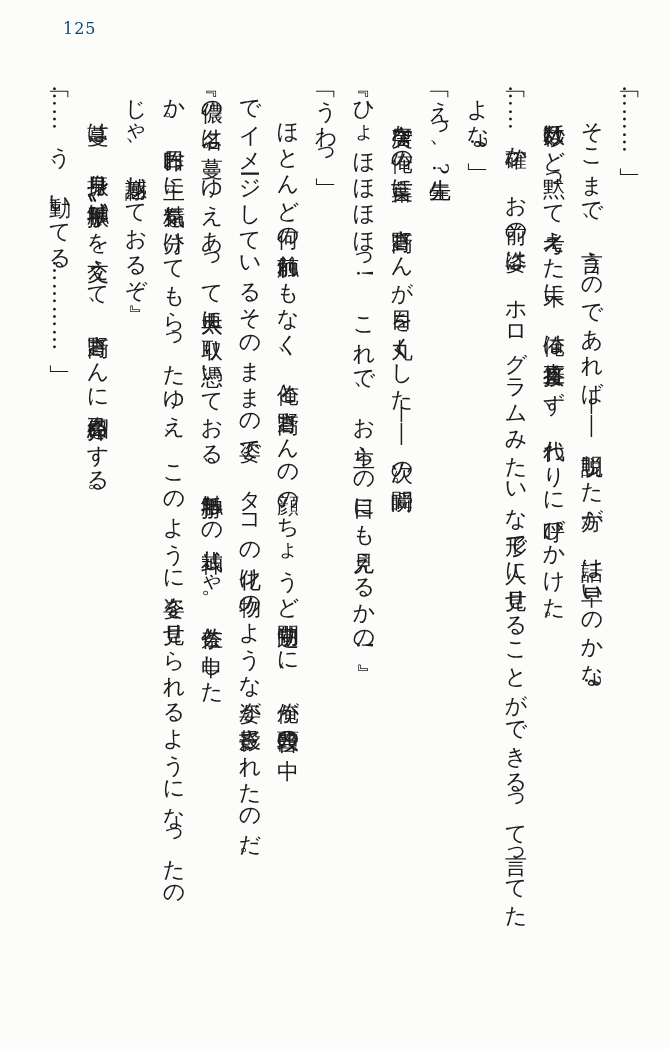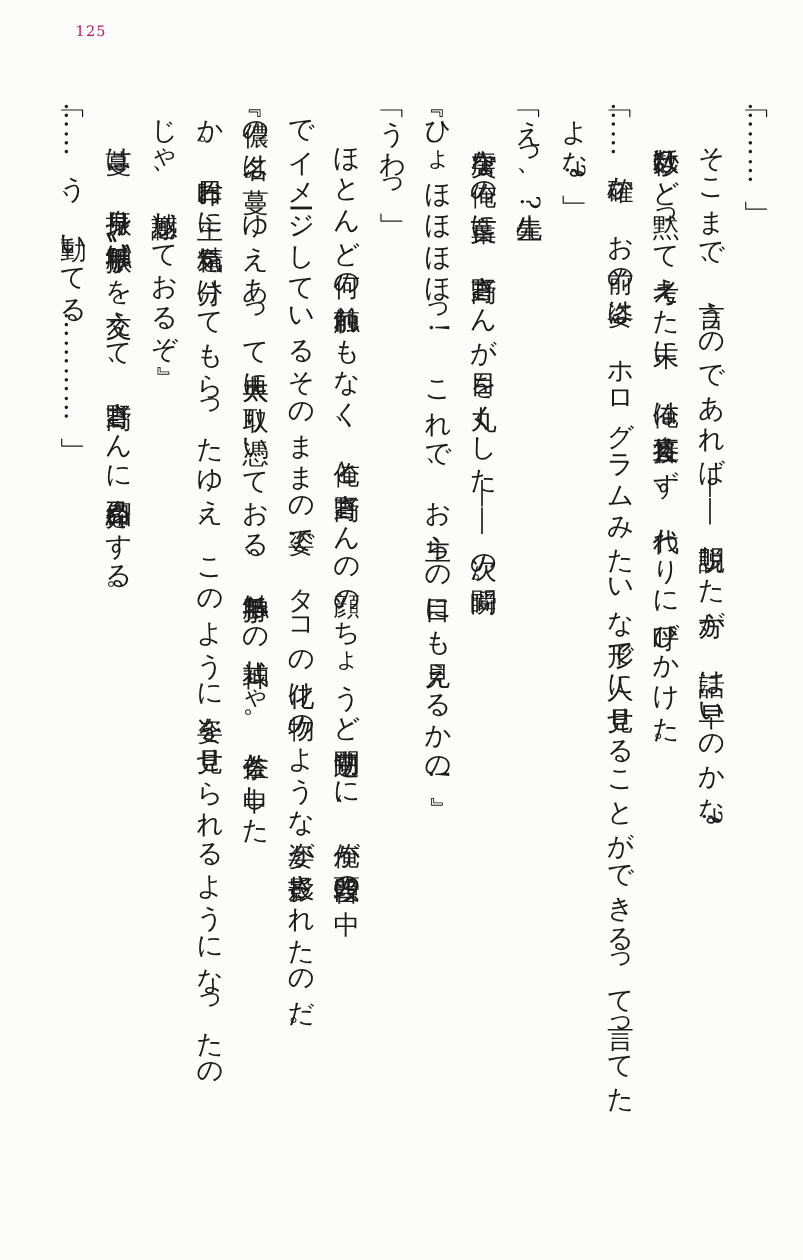--- a/index.html
+++ b/index.html
@@ -15,23 +15,23 @@
     width: 669px;
     height: 1050px;
     background: #fcfcfb;
     font-family: "DejaVu Serif", "Liberation Serif", serif;
     color: #1c1c1c;
   }
   .page-number {
     position: absolute;
     left: 63px;
     top: 19px;
-    font-size: 12px;
+    font-size: 16px;
     letter-spacing: 1px;
-    color: #be185d;
+    color: #0c4a6e;
     font-family: "DejaVu Serif", "Liberation Serif", serif;
   }
   .text-block {
     position: absolute;
     top: 84px;
     right: 20px;
     height: 930px;
     writing-mode: vertical-rl;
     text-orientation: mixed;
     font-size: 22px;

